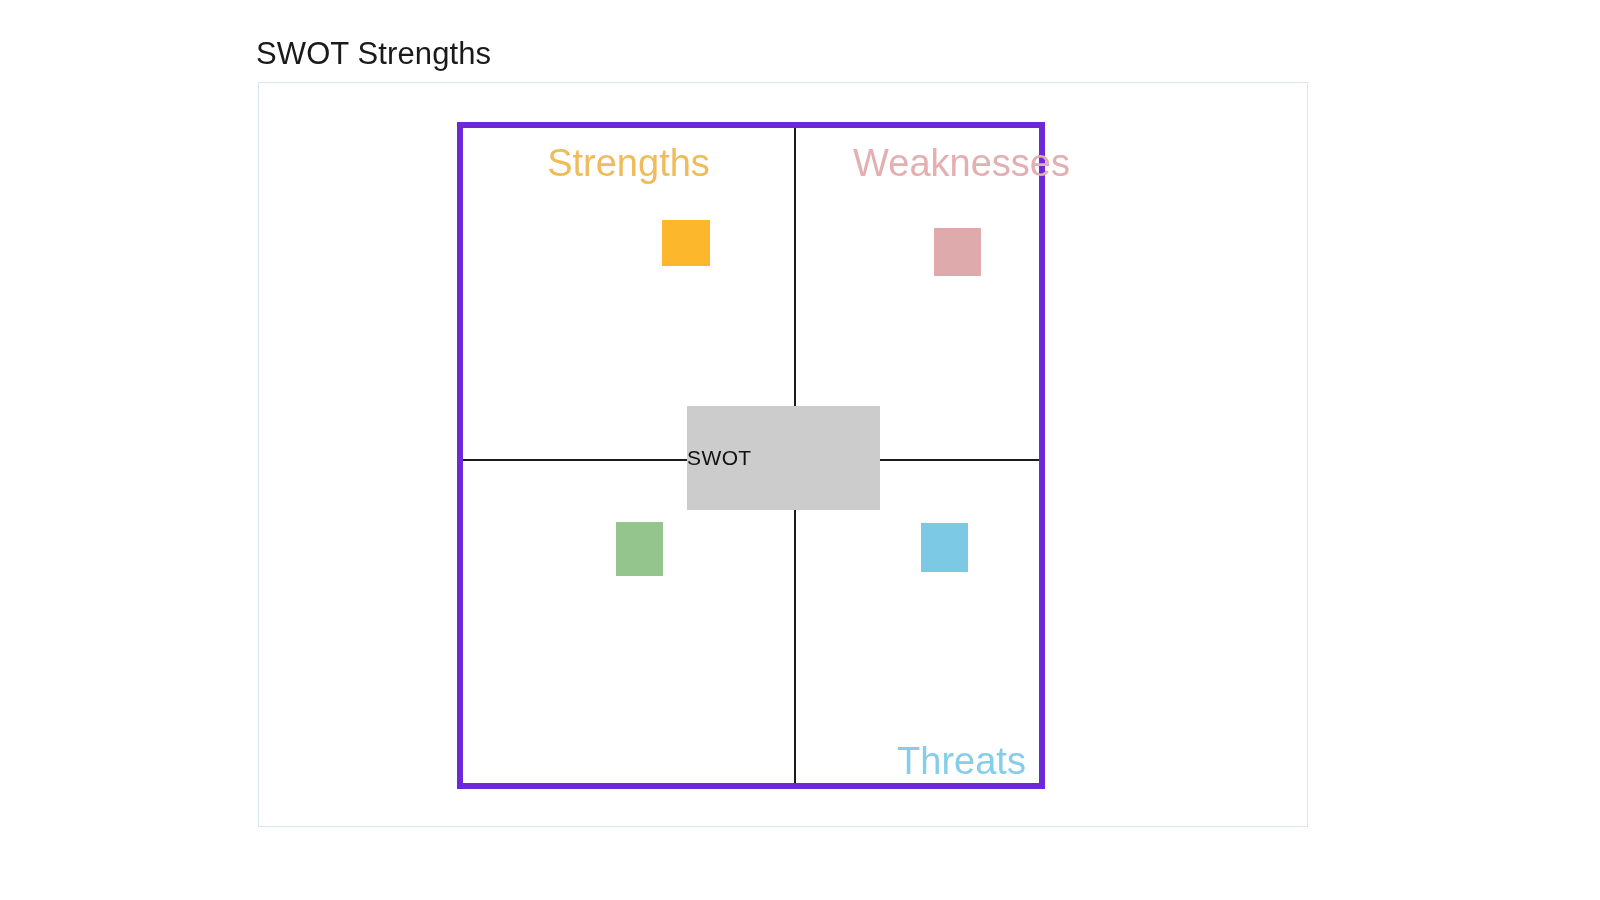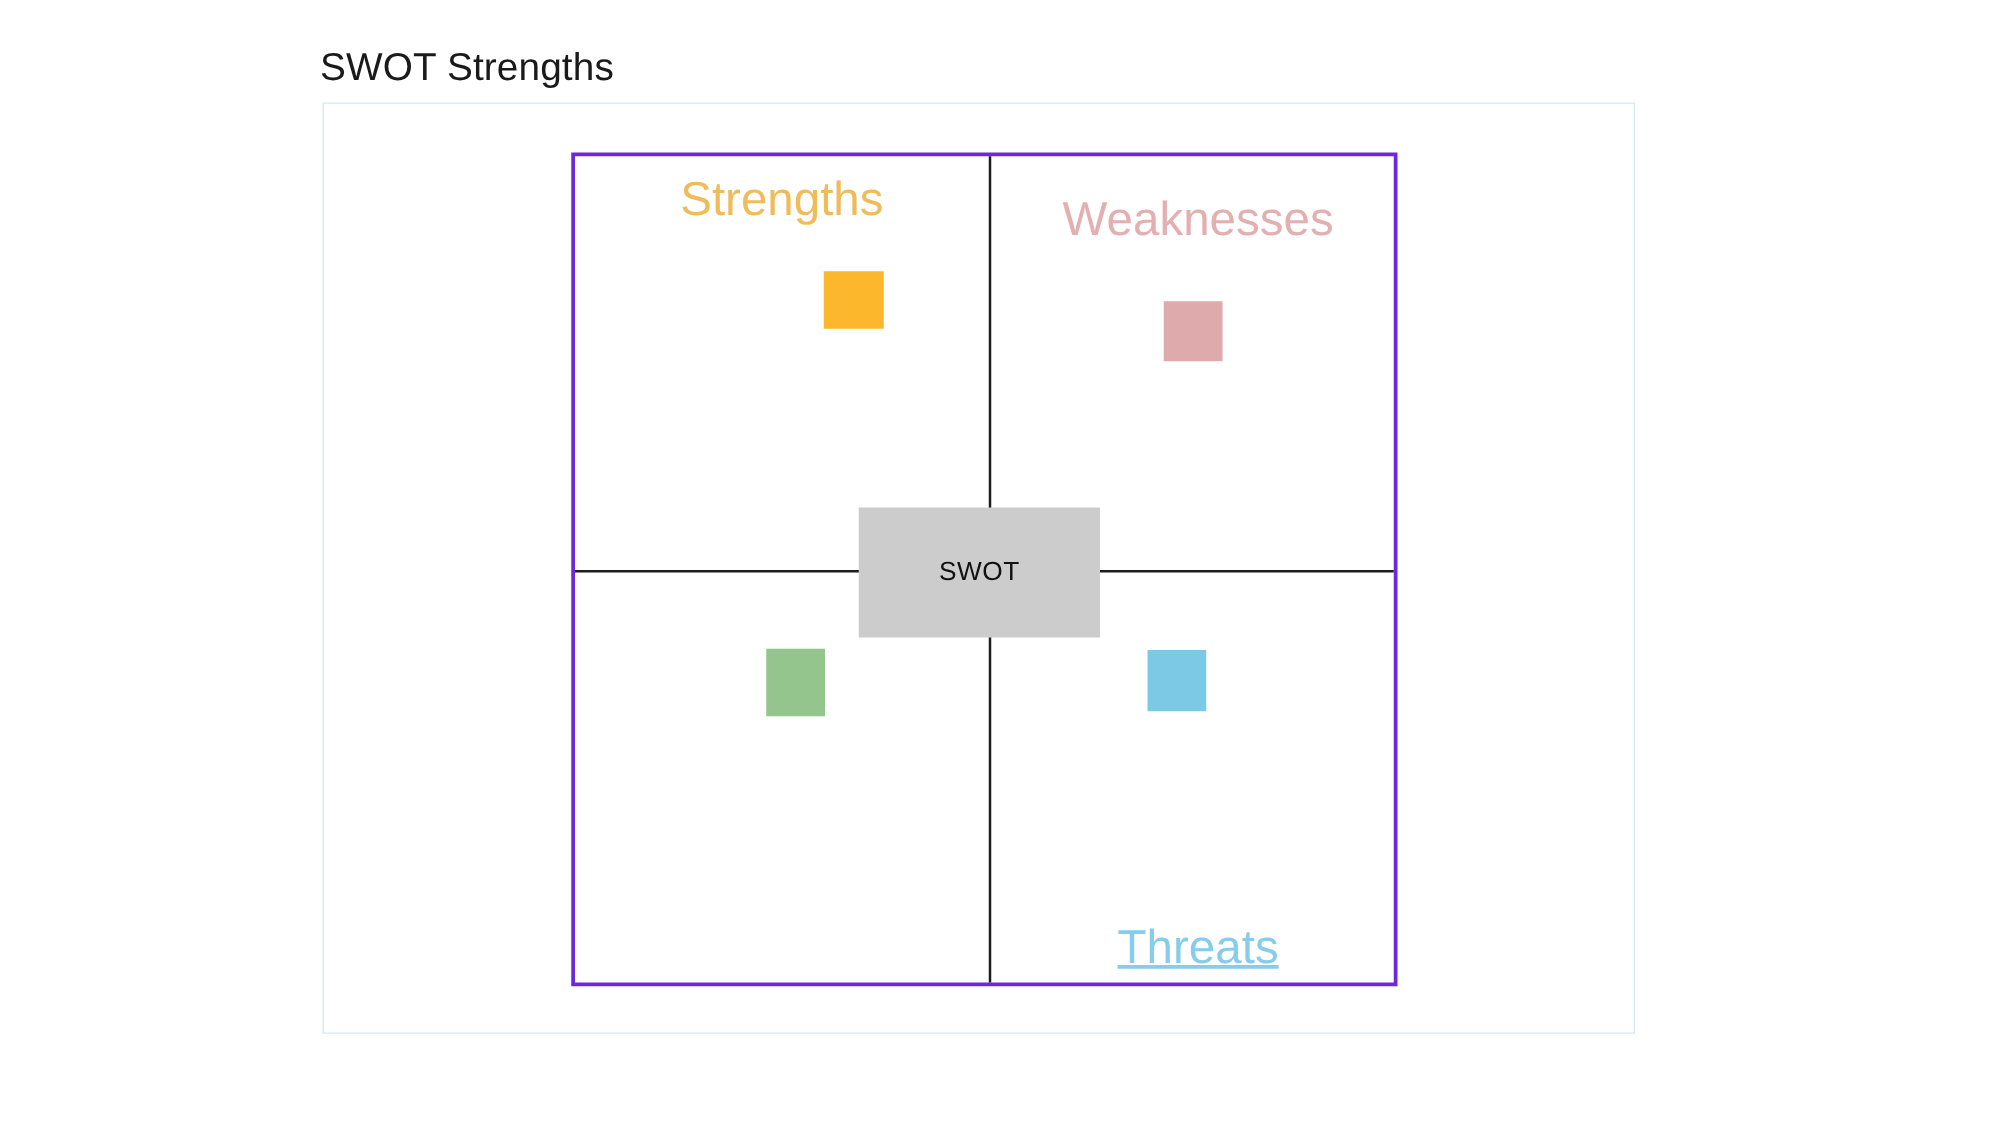--- a/index.html
+++ b/index.html
@@ -38,23 +38,23 @@
     border: 1px solid #d7e7ee;
     background: #ffffff;
     box-sizing: border-box;
   }
 
   
   #swot-matrix {
     position: absolute;
     left: 457px;
     top: 122px;
-    width: 661px;
+    width: 588px;
     height: 667px;
-    border: 3px solid #6d28d9;
+    border: 6px solid #6d28d9;
     box-sizing: border-box;
     background: #ffffff;
   }
 
   .divider-vertical {
     position: absolute;
     left: 331px;
     top: 0;
     width: 2px;
     height: 100%;
@@ -71,42 +71,42 @@
   }
 
   .quadrant {
     position: absolute;
     width: 331px;
     height: 331px;
     box-sizing: border-box;
   }
 
   .quad-tl { left: 0;     top: 0; }
-  .quad-tr { left: 333px; top: 16px; }
+  .quad-tr { left: 333px; top: 0; }
   .quad-bl { left: 0;     top: 333px; }
   .quad-br { left: 333px; top: 333px; }
 
   .quadrant-label {
     position: absolute;
     width: 100%;
     text-align: center;
     font-size: 38px;
     font-weight: 400;
     line-height: 1;
     white-space: nowrap;
   }
 
   .label-top    { top: 16px; }
   .label-bottom { bottom: 12px; }
 
   
   .label-strengths     { color: #f0bc5a; }
   .label-weaknesses    { color: #e3afb1; }
   .label-opportunities { color: #9ac992; }
-  .label-threats       { color: #85cdea; text-decoration: underline; }
+  .label-threats       { color: #85cdea; }
 
   
   .marker-square {
     position: absolute;
   }
 
   #marker-strengths {
     left: 199px;
     top: 92px;
     width: 48px;
@@ -141,21 +141,21 @@
   
   #swot-center-box {
     position: absolute;
     left: 687px;
     top: 406px;
     width: 193px;
     height: 104px;
     background: #cccccc;
     display: flex;
     align-items: center;
-    justify-content: center;
+    justify-content: flex-start;
     z-index: 5;
   }
 
   #swot-center-label {
     font-size: 21px;
     font-weight: 400;
     color: #111111;
     letter-spacing: 0.4px;
   }
 </style>

